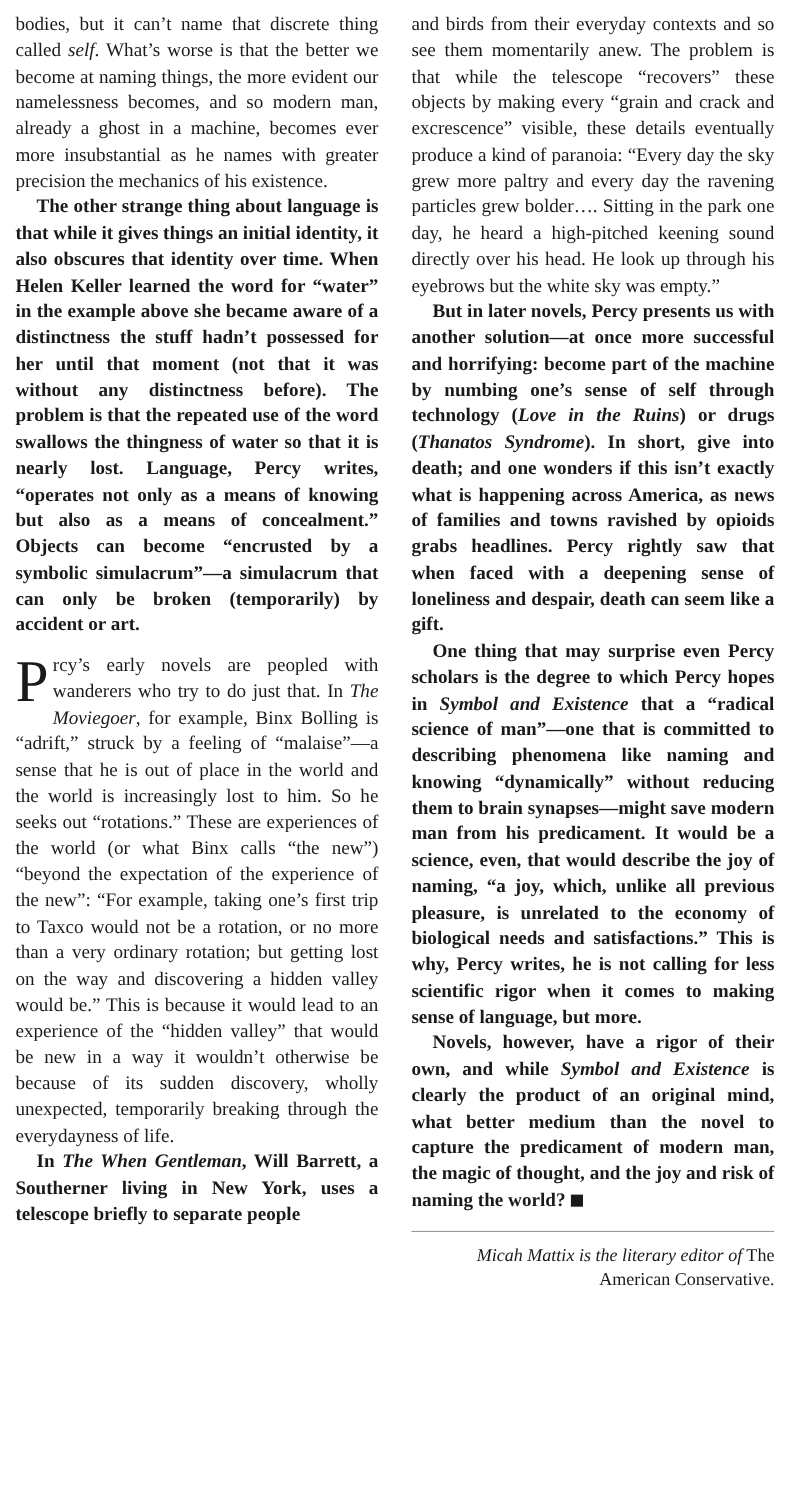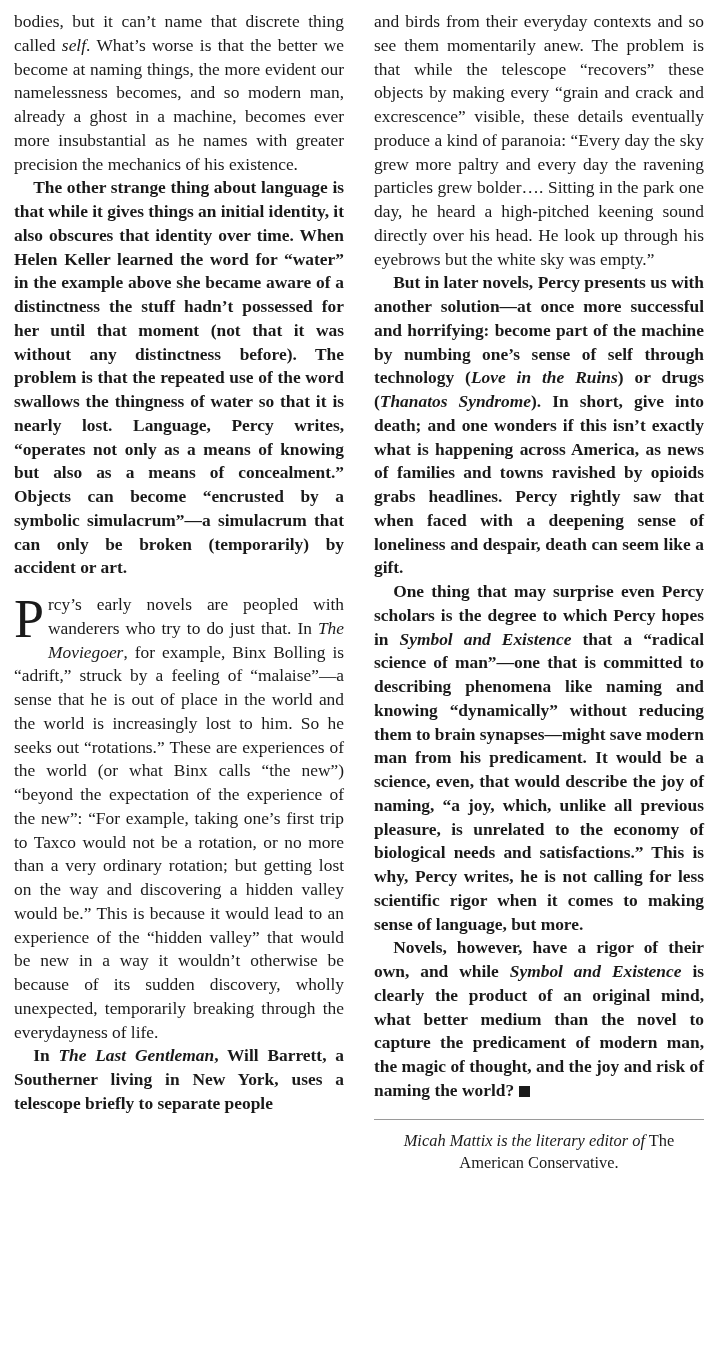--- a/index.html
+++ b/index.html
@@ -76,21 +76,21 @@
   }
   .rule {
     border: 0;
     border-top: 1px solid #9a9a9a;
     margin: 16px 0 10px 0;
     width: 100%;
   }
   .bio {
     font-size: 16.4px;
     line-height: 1.36;
-    text-align: center;
+    text-align: right;
     margin: 0;
   }
   .bio .name {
     font-style: italic;
   }
   .spacer {
     flex: 1 1 auto;
   }
 </style>
 </head>
@@ -100,21 +100,21 @@
   <div class="columns">
 
     <div class="col">
 
       <p class="noindent">bodies, but it can’t name that discrete thing called <i>self</i>. What’s worse is that the better we become at naming things, the more evident our namelessness becomes, and so modern man, already a ghost in a machine, becomes ever more insubstantial as he names with greater precision the mechanics of his existence.</p>
 
       <p class="indent">The other strange thing about language is that while it gives things an initial identity, it also obscures that identity over time. When Helen Keller learned the word for “water” in the example above she became aware of a distinctness the stuff hadn’t possessed for her until that moment (not that it was without any distinctness before). The problem is that the repeated use of the word swallows the thingness of water so that it is nearly lost. Language, Percy writes, “operates not only as a means of knowing but also as a means of concealment.” Objects can become “encrusted by a symbolic simulacrum”—a simulacrum that can only be broken (temporarily) by accident or art.</p>
 
       <p class="dropcap-para noindent"><span class="dropcap">P</span>ercy’s early novels are peopled with wanderers who try to do just that. In <i>The Moviegoer</i>, for example, Binx Bolling is “adrift,” struck by a feeling of “malaise”—a sense that he is out of place in the world and the world is increasingly lost to him. So he seeks out “rotations.” These are experiences of the world (or what Binx calls “the new”) “beyond the expectation of the experience of the new”: “For example, taking one’s first trip to Taxco would not be a rotation, or no more than a very ordinary rotation; but getting lost on the way and discovering a hidden valley would be.” This is because it would lead to an experience of the “hidden valley” that would be new in a way it wouldn’t otherwise be because of its sudden discovery, wholly unexpected, temporarily breaking through the everydayness of life.</p>
 
-      <p class="indent">In <i>The Last Gentleman</i>, Will Barrett, a Southerner living in New York, uses a telescope briefly to separate people</p>
+      <p class="indent">In <i>The When Gentleman</i>, Will Barrett, a Southerner living in New York, uses a telescope briefly to separate people</p>
 
     </div>
 
     <div class="col">
 
       <p class="noindent">and birds from their everyday contexts and so see them momentarily anew. The problem is that while the telescope “recovers” these objects by making every “grain and crack and excrescence” visible, these details eventually produce a kind of paranoia: “Every day the sky grew more paltry and every day the ravening particles grew bolder…. Sitting in the park one day, he heard a high-pitched keening sound directly over his head. He look up through his eyebrows but the white sky was empty.”</p>
 
       <p class="indent">But in later novels, Percy presents us with another solution—at once more successful and horrifying: become part of the machine by numbing one’s sense of self through technology (<i>Love in the Ruins</i>) or drugs (<i>Thanatos Syndrome</i>). In short, give into death; and one wonders if this isn’t exactly what is happening across America, as news of families and towns ravished by opioids grabs headlines. Percy rightly saw that when faced with a deepening sense of loneliness and despair, death can seem like a gift.</p>
 
       <p class="indent">One thing that may surprise even Percy scholars is the degree to which Percy hopes in <i>Symbol and Existence</i> that a “radical science of man”—one that is committed to describing phenomena like naming and knowing “dynamically” without reducing them to brain synapses—might save modern man from his predicament. It would be a science, even, that would describe the joy of naming, “a joy, which, unlike all previous pleasure, is unrelated to the economy of biological needs and satisfactions.” This is why, Percy writes, he is not calling for less scientific rigor when it comes to making sense of language, but more.</p>

